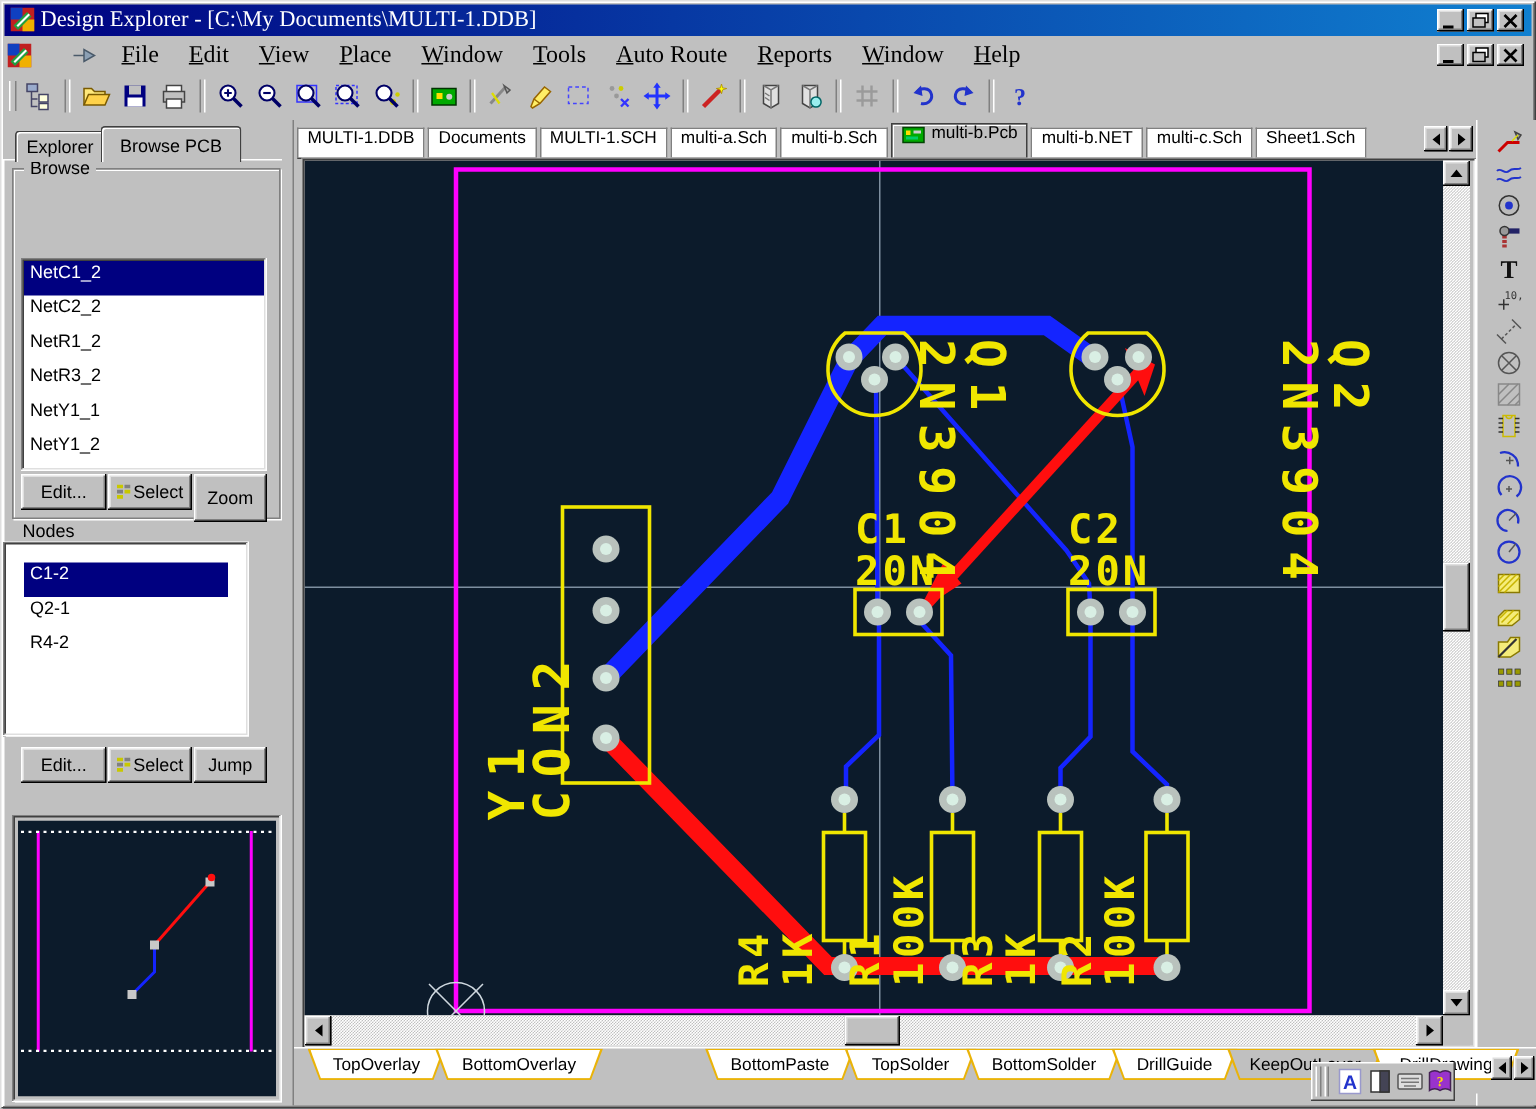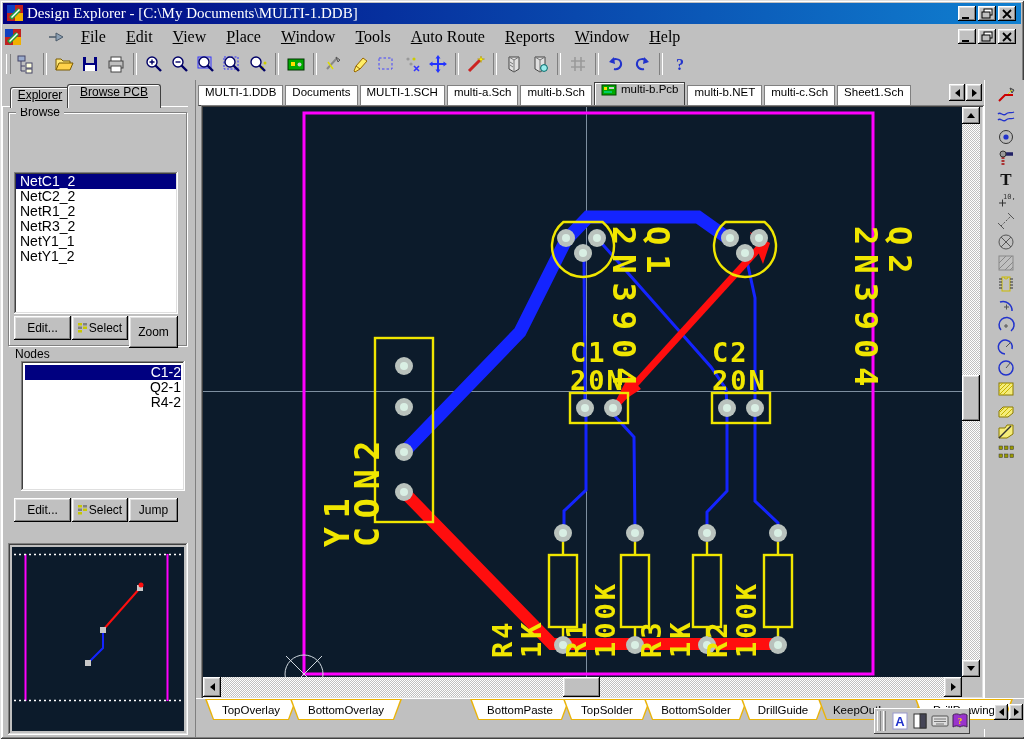--- a/index.html
+++ b/index.html
@@ -19,27 +19,27 @@
   #menubar{left:3px;top:25px;width:1018px;height:24px;display:flex;align-items:center;}
   .menu-item{display:inline-block;font-family:"Liberation Serif",serif;font-size:16px;color:#000;
      padding:1px 10px;white-space:nowrap;}
   .menu-item::first-letter{text-decoration:underline;}
   #toolbar{left:3px;top:49px;width:1018px;height:30px;display:flex;align-items:center;}
   .tb-btn{width:26px;height:26px;display:flex;align-items:center;justify-content:center;}
   .tb-sep{width:2px;height:22px;margin:0 4px;border-left:1px solid #808080;border-right:1px solid #fff;}
   .grip{width:3px;height:20px;margin:0 2px 0 3px;border-left:1px solid #fff;border-right:1px solid #808080;background:#c0c0c0;}
   
   .ptab{position:absolute;background:#c0c0c0;border:1px solid #404040;border-bottom:none;
-     border-top-left-radius:3px;border-top-right-radius:3px;font-size:12px;display:flex;align-items:flex-start;justify-content:center;
-     box-shadow:inset 1px 1px 0 #fff;text-decoration:underline;}
+     border-top-left-radius:3px;border-top-right-radius:3px;font-size:12px;display:flex;align-items:center;justify-content:center;
+     box-shadow:inset 1px 1px 0 #fff;}
   #groupbox{left:8px;top:112px;width:177px;height:232px;border:1px solid #808080;
      box-shadow:inset 1px 1px 0 #fff,1px 1px 0 #fff;}
   .gb-label{position:absolute;background:#c0c0c0;padding:0 4px;font-size:12px;}
   .field{background:#fff;box-shadow:inset -1px -1px 0 #fff,inset 1px 1px 0 #808080,inset -2px -2px 0 #dfdfdf,inset 2px 2px 0 #404040;}
-  .list-item{height:15px;line-height:15px;font-size:14px;padding-left:4px;white-space:nowrap;}
+  .list-item{height:23px;line-height:15px;font-size:12px;padding-left:4px;white-space:nowrap;}
   .list-item.sel{background:#000080;color:#fff;}
   .btn{background:#c0c0c0;box-shadow:inset -1px -1px 0 #000,inset 1px 1px 0 #fff,inset -2px -2px 0 #808080,inset 2px 2px 0 #dfdfdf;
      font-size:12px;display:flex;align-items:center;justify-content:center;overflow:hidden;white-space:nowrap;}
   .combo-arrow-btn{position:absolute;right:2px;top:2px;width:17px;height:18px;background:#c0c0c0;
      box-shadow:inset -1px -1px 0 #000,inset 1px 1px 0 #fff,inset -2px -2px 0 #808080,inset 2px 2px 0 #dfdfdf;
      display:flex;align-items:center;justify-content:center;}
   .tri-down{width:0;height:0;border-left:4px solid transparent;border-right:4px solid transparent;border-top:5px solid #000;}
   .tri-up{width:0;height:0;border-left:4px solid transparent;border-right:4px solid transparent;border-bottom:5px solid #000;}
   .tri-left{width:0;height:0;border-top:4px solid transparent;border-bottom:4px solid transparent;border-right:5px solid #000;}
   .tri-right{width:0;height:0;border-top:4px solid transparent;border-bottom:4px solid transparent;border-left:5px solid #000;}
@@ -349,21 +349,21 @@
         <rect x="5" y="3.5" width="4" height="2.5" fill="#c8c800"></rect>
         <rect x="0" y="7" width="4" height="2.5" fill="#c8c800"></rect>
       </svg>
     <span>Select</span>
   </div>
   <div class="abs btn" style="left:129px;top:316px;width:49px;height:32px;">
       <span>Zoom</span>
     </div>
 
   <span class="abs" style="left:15px;top:347px;font-size:12px;">Nodes</span>
-  <div class="abs field" style="left:21px;top:361px;width:164px;height:130px;padding:4px;box-sizing:border-box;text-align:right;" id="nodes-list">
+  <div class="abs field" style="left:2px;top:361px;width:164px;height:130px;padding:14px;box-sizing:border-box;" id="nodes-list">
       <div class="list-item sel">C1-2</div>
       <div class="list-item">Q2-1</div>
       <div class="list-item">R4-2</div>
     </div>
   <div class="abs btn" style="left:14px;top:498px;width:57px;height:24px;">
       <span>Edit...</span>
     </div>
   <div class="abs btn" style="left:72px;top:498px;width:56px;height:24px;">
     <svg width="9" height="10" viewBox="0 0 9 10" style="margin-right:2px;flex-shrink:0;">
         <rect x="0" y="0" width="4" height="2.5" fill="#c8c800"></rect>

